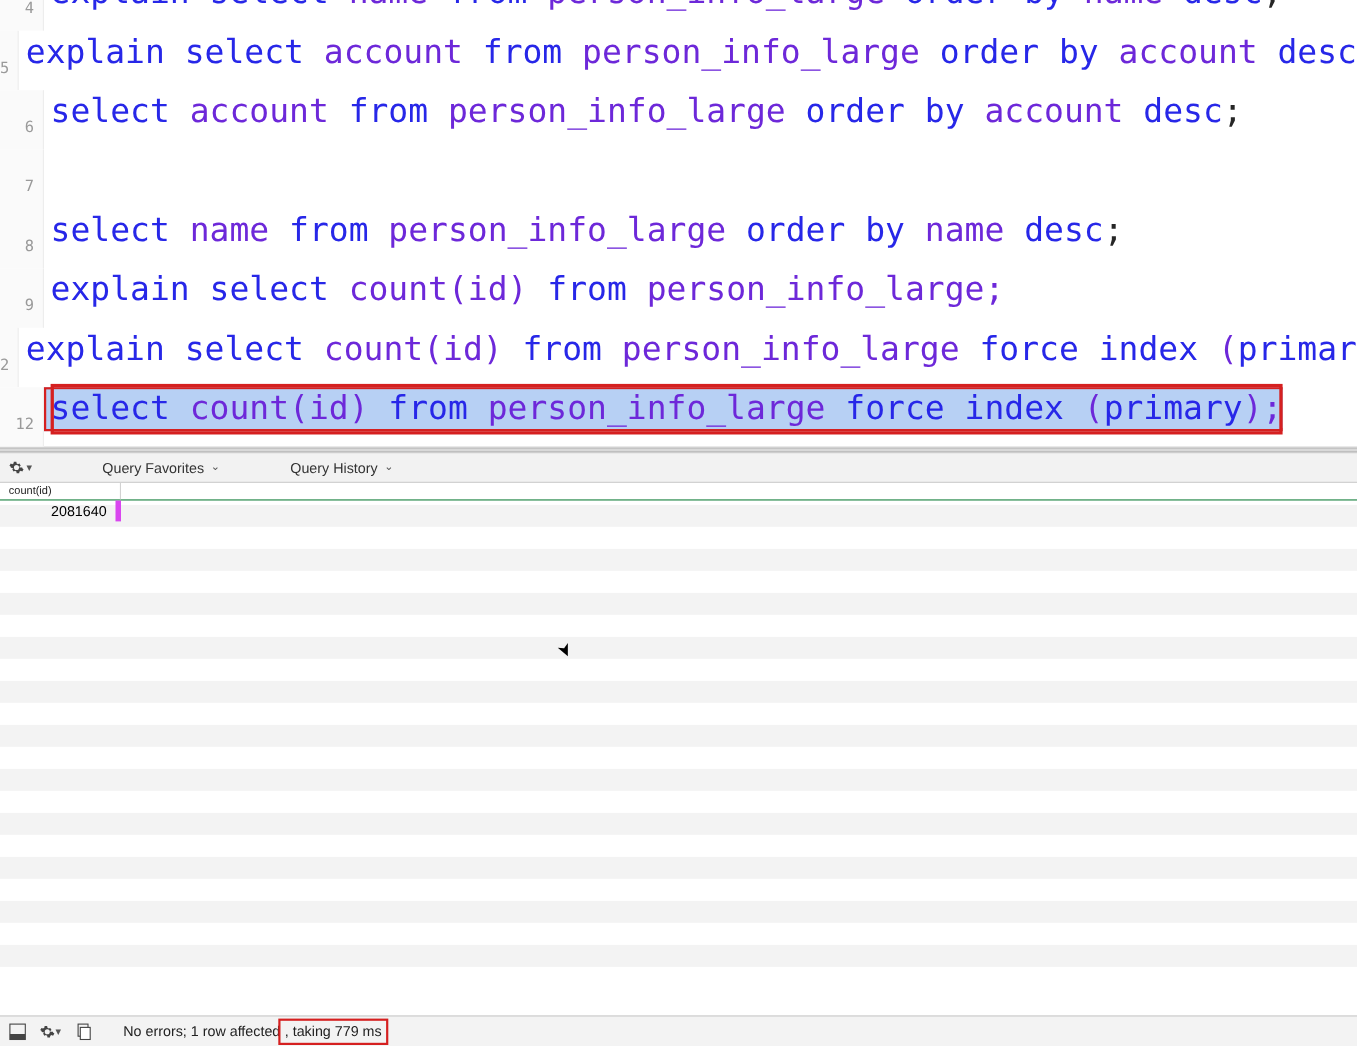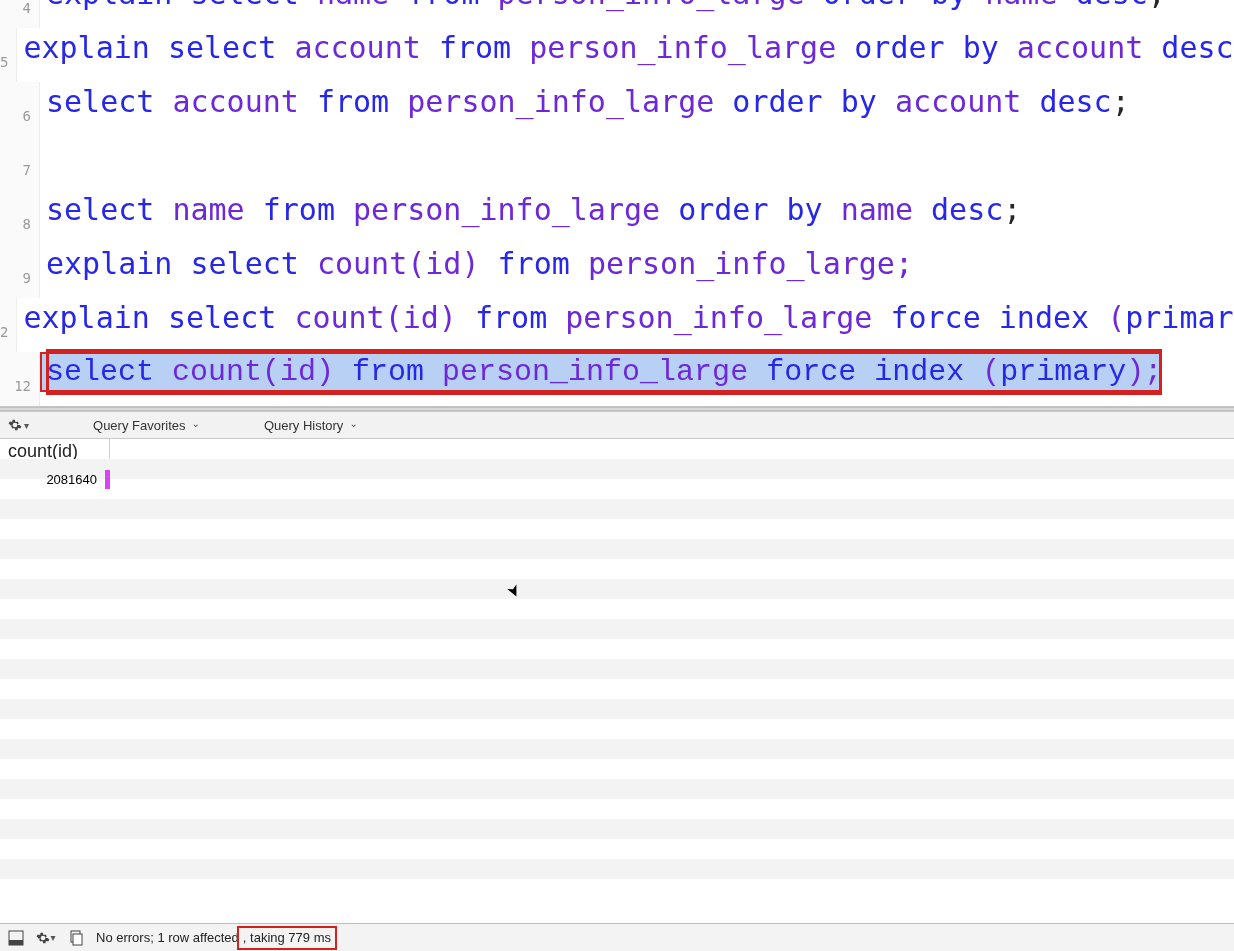--- a/index.html
+++ b/index.html
@@ -8,49 +8,49 @@
   
   .editor { flex: 0 0 auto; display: flex; flex-direction: column; border-bottom: 1px solid #c7c7c7; }
   .line { display: flex; align-items: flex-start; font-size: 30px; line-height: 40px; font-family: Menlo, Consolas, monospace; position: relative; }
   .lnum { width: 40px; text-align: right; color: #9a9a9a; font-size: 14px; padding-right: 8px; padding-top: 14px; user-select: none; background: #fafafa; border-right: 1px solid #ededed; }
   .code { padding-left: 6px; white-space: nowrap; }
   .kw { color: #2727e8; }
   .idname { color: #2727e8; }
   .plain { color: #6d28d9; }
   .punct { color: #262626; }
   
-  .line.hl .code { background: linear-gradient(#b7d0f4,#b7d0f4); outline: 2px solid #d52020; outline-offset: -2px; font-family: Liberation Mono, monospace; }
+  .line.hl .code { background: linear-gradient(#b7d0f4,#b7d0f4); outline: 2px solid #d52020; outline-offset: -2px; }
   
   .line12wrap { position: relative; }
   .line12wrap .redbox { position:absolute; left:0; top:-3px; bottom:-3px; right:0; border:3px solid #d52020; pointer-events:none; }
   .sel { background:#b7d0f4; }
   
   .sep { height: 4px; background: #d9d9d9; border-top:1px solid #bfbfbf; border-bottom:1px solid #bfbfbf; }
   
   .midbar { height: 28px; display:flex; align-items:center; gap:24px; padding:0 8px; background:#f2f2f2; border-top:1px solid #c9c9c9; border-bottom:1px solid #c9c9c9; font-size:13px; color:#333; }
   .gearbtn { display:inline-flex; align-items:center; gap:2px; cursor:pointer; }
   .gear { width:14px; height:14px; }
   .chev { font-size:10px; color:#555; }
   .ddlabel { display:inline-flex; align-items:flex-start; gap:6px; cursor:pointer; margin-left:40px;}
   
   .results { flex:1 1 auto; overflow:auto; position:relative; background:#fff; }
-  .reshead { display:flex; border-bottom:6px solid #15803d; background:#fff; font-size:18px; }
+  .reshead { display:flex; border-bottom:1px solid #15803d; background:#fff; font-size:10px; }
   .rescell-h { padding:2px 8px; border-right:1px solid #d2d2d2; min-width:110px; color:#222; }
   .resrow { display:flex; font-size:13px; }
   .rescell { padding:2px 8px; border-right:5px solid #d946ef; min-width:110px; text-align:right; }
   .stripewrap { position:absolute; left:0; right:0; top:20px; bottom:0; z-index:0; }
   .stripe { height:20px; }
   .stripe:nth-child(odd){ background:#f3f3f3; }
   .stripe:nth-child(even){ background:#ffffff; }
   .rescontent { position:relative; z-index:1; }
   .cursor-arrow { position:absolute; left:520px; top:142px; font-size:16px; z-index:3; color:#000; }
   
   .status { height:28px; border-top:1px solid #bcbcbc; background:#f3f3f3; display:flex; align-items:center; gap:10px; padding:0 6px; font-size:13px; color:#222; }
   .status .iconbtn { display:inline-flex; align-items:center; justify-content:center; width:20px; height:20px; cursor:pointer; }
-  .status-msg { margin-left:0; }
+  .status-msg { margin-left:16px; }
   .redbox-status { border:2px solid #d52020; padding:1px 4px; margin-left:-2px; display:inline-block; line-height:18px; }
   svg { display:block; }
 </style>
 </head>
 <body>
 
 <div class="root">
 
   <div class="editor" id="editor">
       <div class="line" style="margin-top: -26px; overflow: hidden;">

